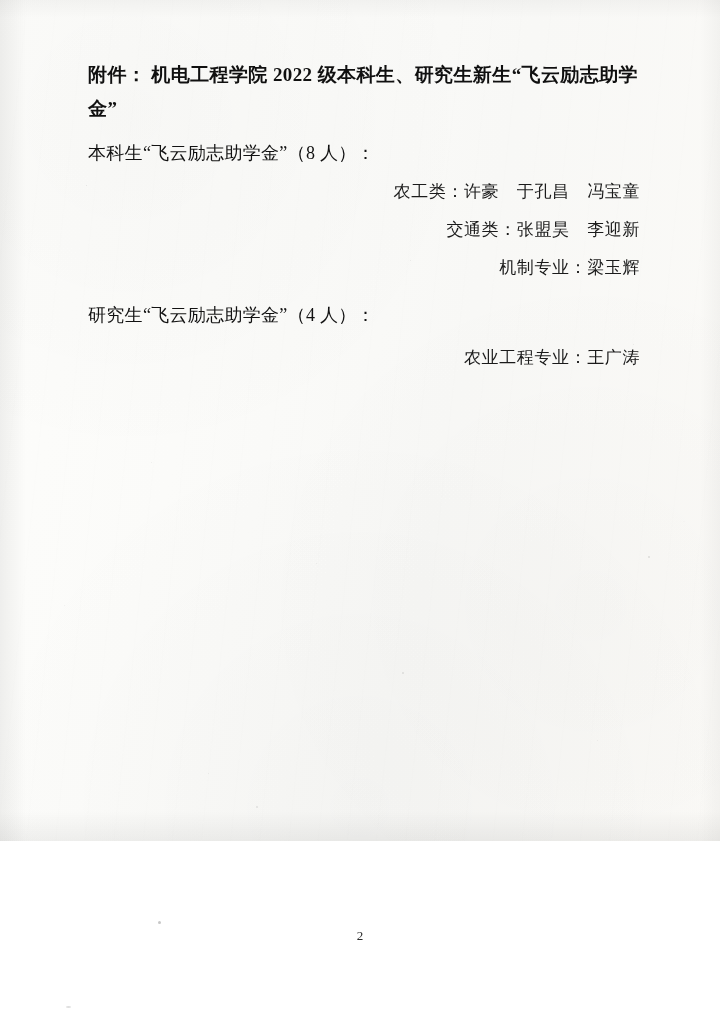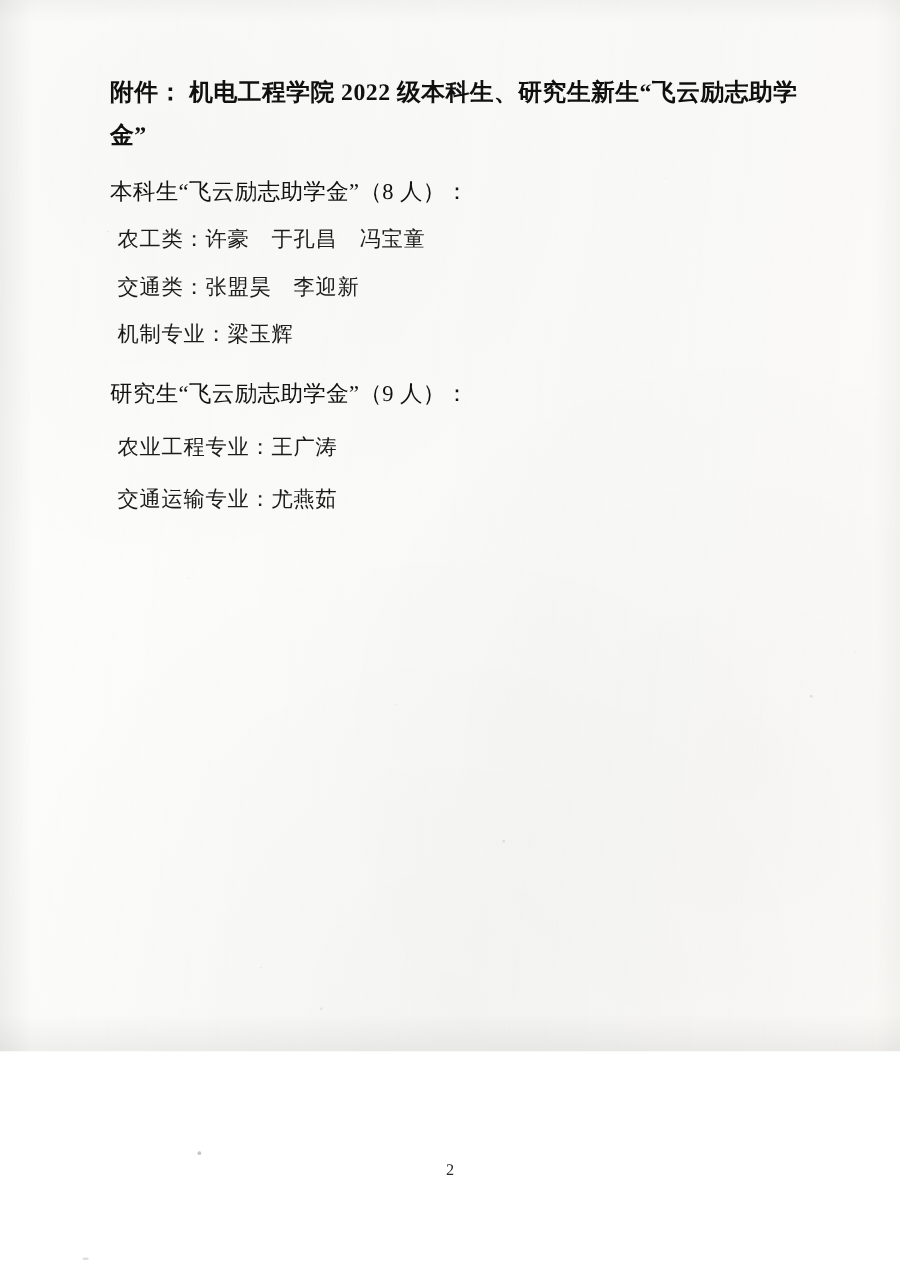--- a/index.html
+++ b/index.html
@@ -98,20 +98,21 @@
     margin: 12px 0 4px 0;
     color: #121212;
   }
 
   .entry {
     font-size: 17px;
     line-height: 29px;
     letter-spacing: 0.6px;
     margin: 9px 0 9px 6px;
     color: #1b1b1b;
+    text-align: right;
   }
 
   .grad-head {
     margin-top: 18px;
   }
 
   .grad-entry {
     margin: 13px 0 13px 6px;
   }
 
@@ -157,22 +158,21 @@
   <div class="content">
 
     <div class="doc-title">附件： 机电工程学院 2022 级本科生、研究生新生“飞云励志助学金”</div>
 
     <div class="section-head">本科生“飞云励志助学金”（8 人）：</div>
 
     <div class="entry">农工类：许豪　于孔昌　冯宝童</div>
     <div class="entry">交通类：张盟昊　李迎新</div>
     <div class="entry">机制专业：梁玉辉</div>
 
-    <div class="section-head grad-head">研究生“飞云励志助学金”（9 人）：</div>
+    <div class="section-head grad-head">研究生“飞云励志助学金”（4 人）：</div>
 
     <div class="entry grad-entry">农业工程专业：王广涛</div>
-    <div class="entry grad-entry">交通运输专业：尤燕茹</div>
 
   </div>
 
   <div class="page-number">2</div>
 
 </div>
 
 </body></html>

